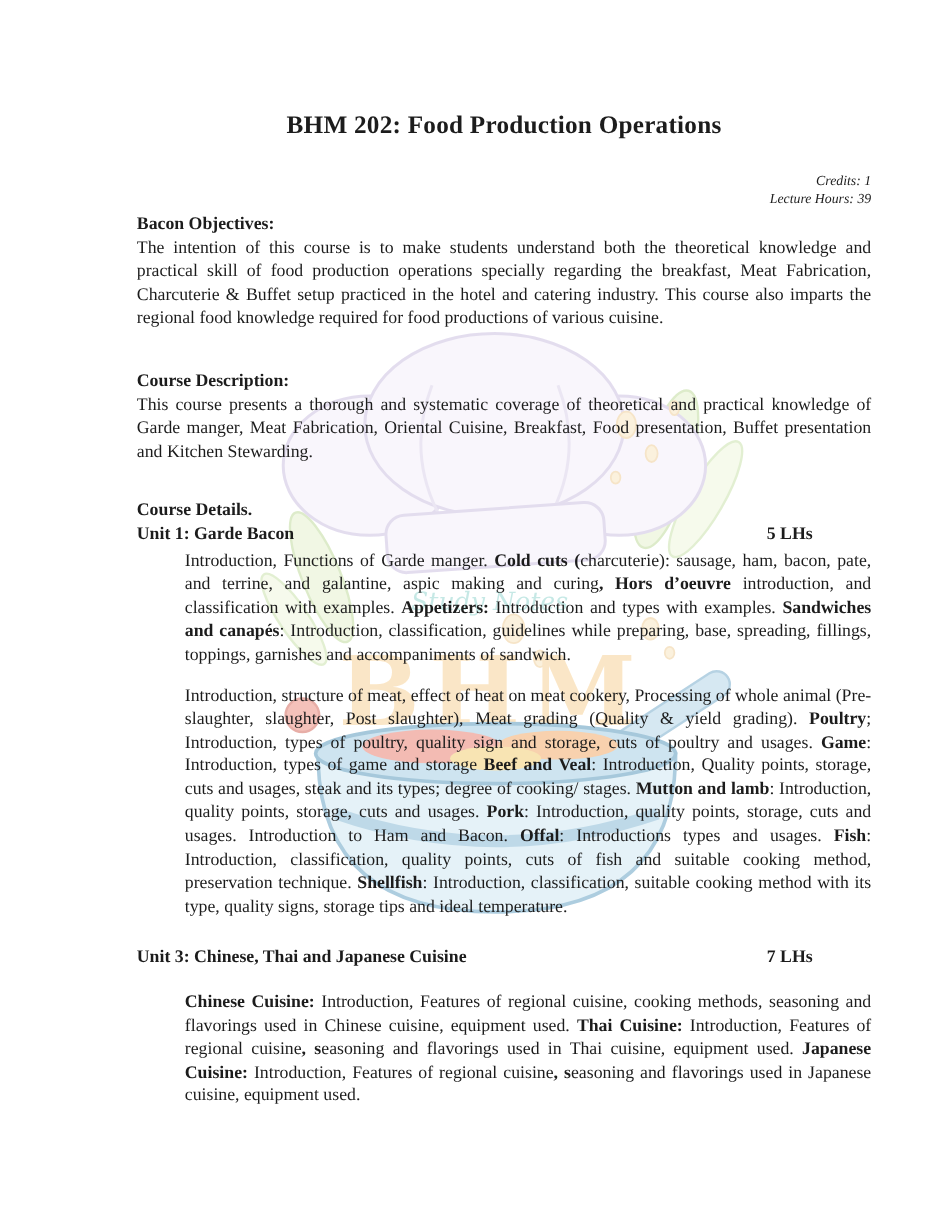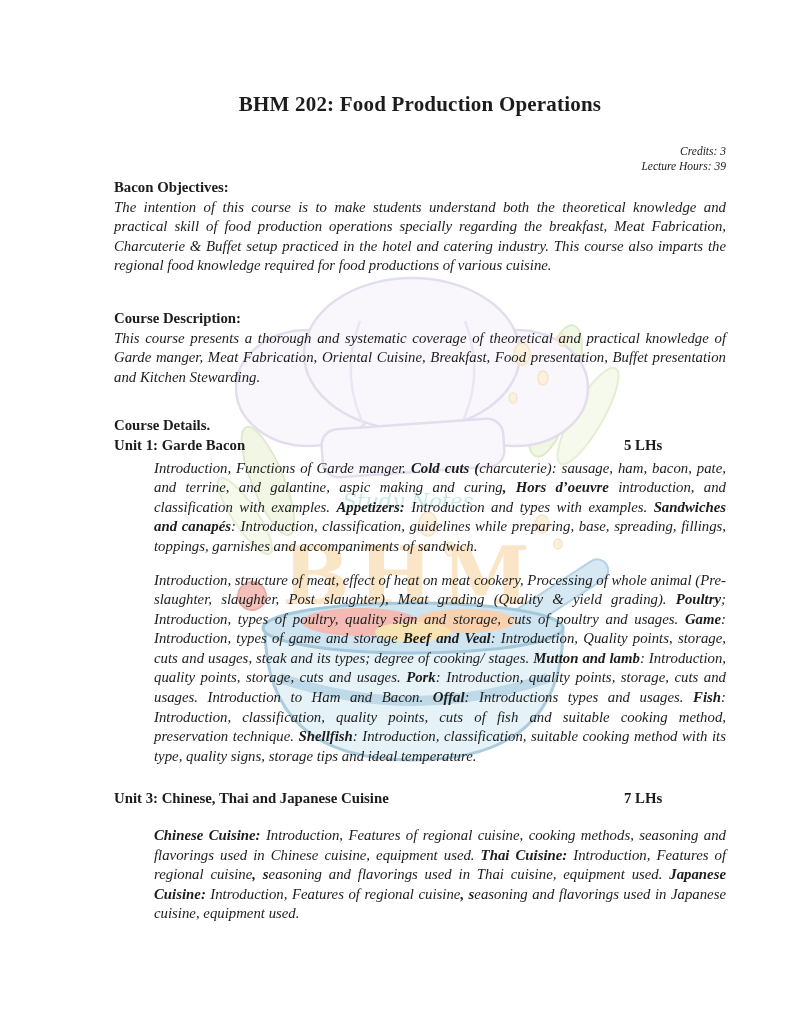--- a/index.html
+++ b/index.html
@@ -32,29 +32,28 @@
     font-size:14.8px;
     font-weight:bold;
     line-height:19.6px;
   }
   .mt-lg { margin-top:29px; }
   .mt-xl { margin-top:33px; }
   .para {
     font-size:14.8px;
     line-height:19.6px;
     text-align:justify;
-    font-style:italic;
   }
   .unit-heading {
     position:relative;
     font-size:14.8px;
     font-weight:bold;
     line-height:19.6px;
   }
-  .unit-heading .unit-lhs { position:absolute; left:510px; top:0; }
+  .unit-heading .unit-lhs { position:absolute; left:525px; top:0; }
   .u1-head { margin-top:0; }
   .u2-head { margin-top:13px; }
   .u3-head { margin-top:23px; }
   .unit-body { margin-left:40px; }
   .u1-body { margin-top:3px; }
   .u2-body { margin-top:14px; }
   .u3-body { margin-top:17px; }
 </style>
 </head>
 <body>
@@ -109,21 +108,21 @@
       <ellipse cx="203" cy="366" rx="38" ry="10" fill="#f3cb6a"></ellipse>
       <ellipse cx="203" cy="362" rx="150" ry="25" fill="none" stroke="#4f93b8" stroke-width="3"></ellipse>
     </g>
   </svg>
 
   <div class="content">
 
     <div class="doc-title">BHM 202: Food Production Operations</div>
 
     <div class="meta-block">
-      <div>Credits: 3</div>
+      <div>Credits: 1</div>
       <div>Lecture Hours: 39</div>
     </div>
 
     <div class="section-heading">Bacon Objectives:</div>
     <div class="para">The intention of this course is to make students understand both the theoretical knowledge and practical skill of food production operations specially regarding the breakfast, Meat Fabrication, Charcuterie &amp; Buffet setup practiced in the hotel and catering industry. This course also imparts the regional food knowledge required for food productions of various cuisine.</div>
 
     <div class="section-heading mt-xl">Course Description:</div>
     <div class="para">This course presents a thorough and systematic coverage of theoretical and practical knowledge of Garde manger, Meat Fabrication, Oriental Cuisine, Breakfast, Food presentation, Buffet presentation and Kitchen Stewarding.</div>
 
     <div class="section-heading mt-lg">Course Details.</div>

